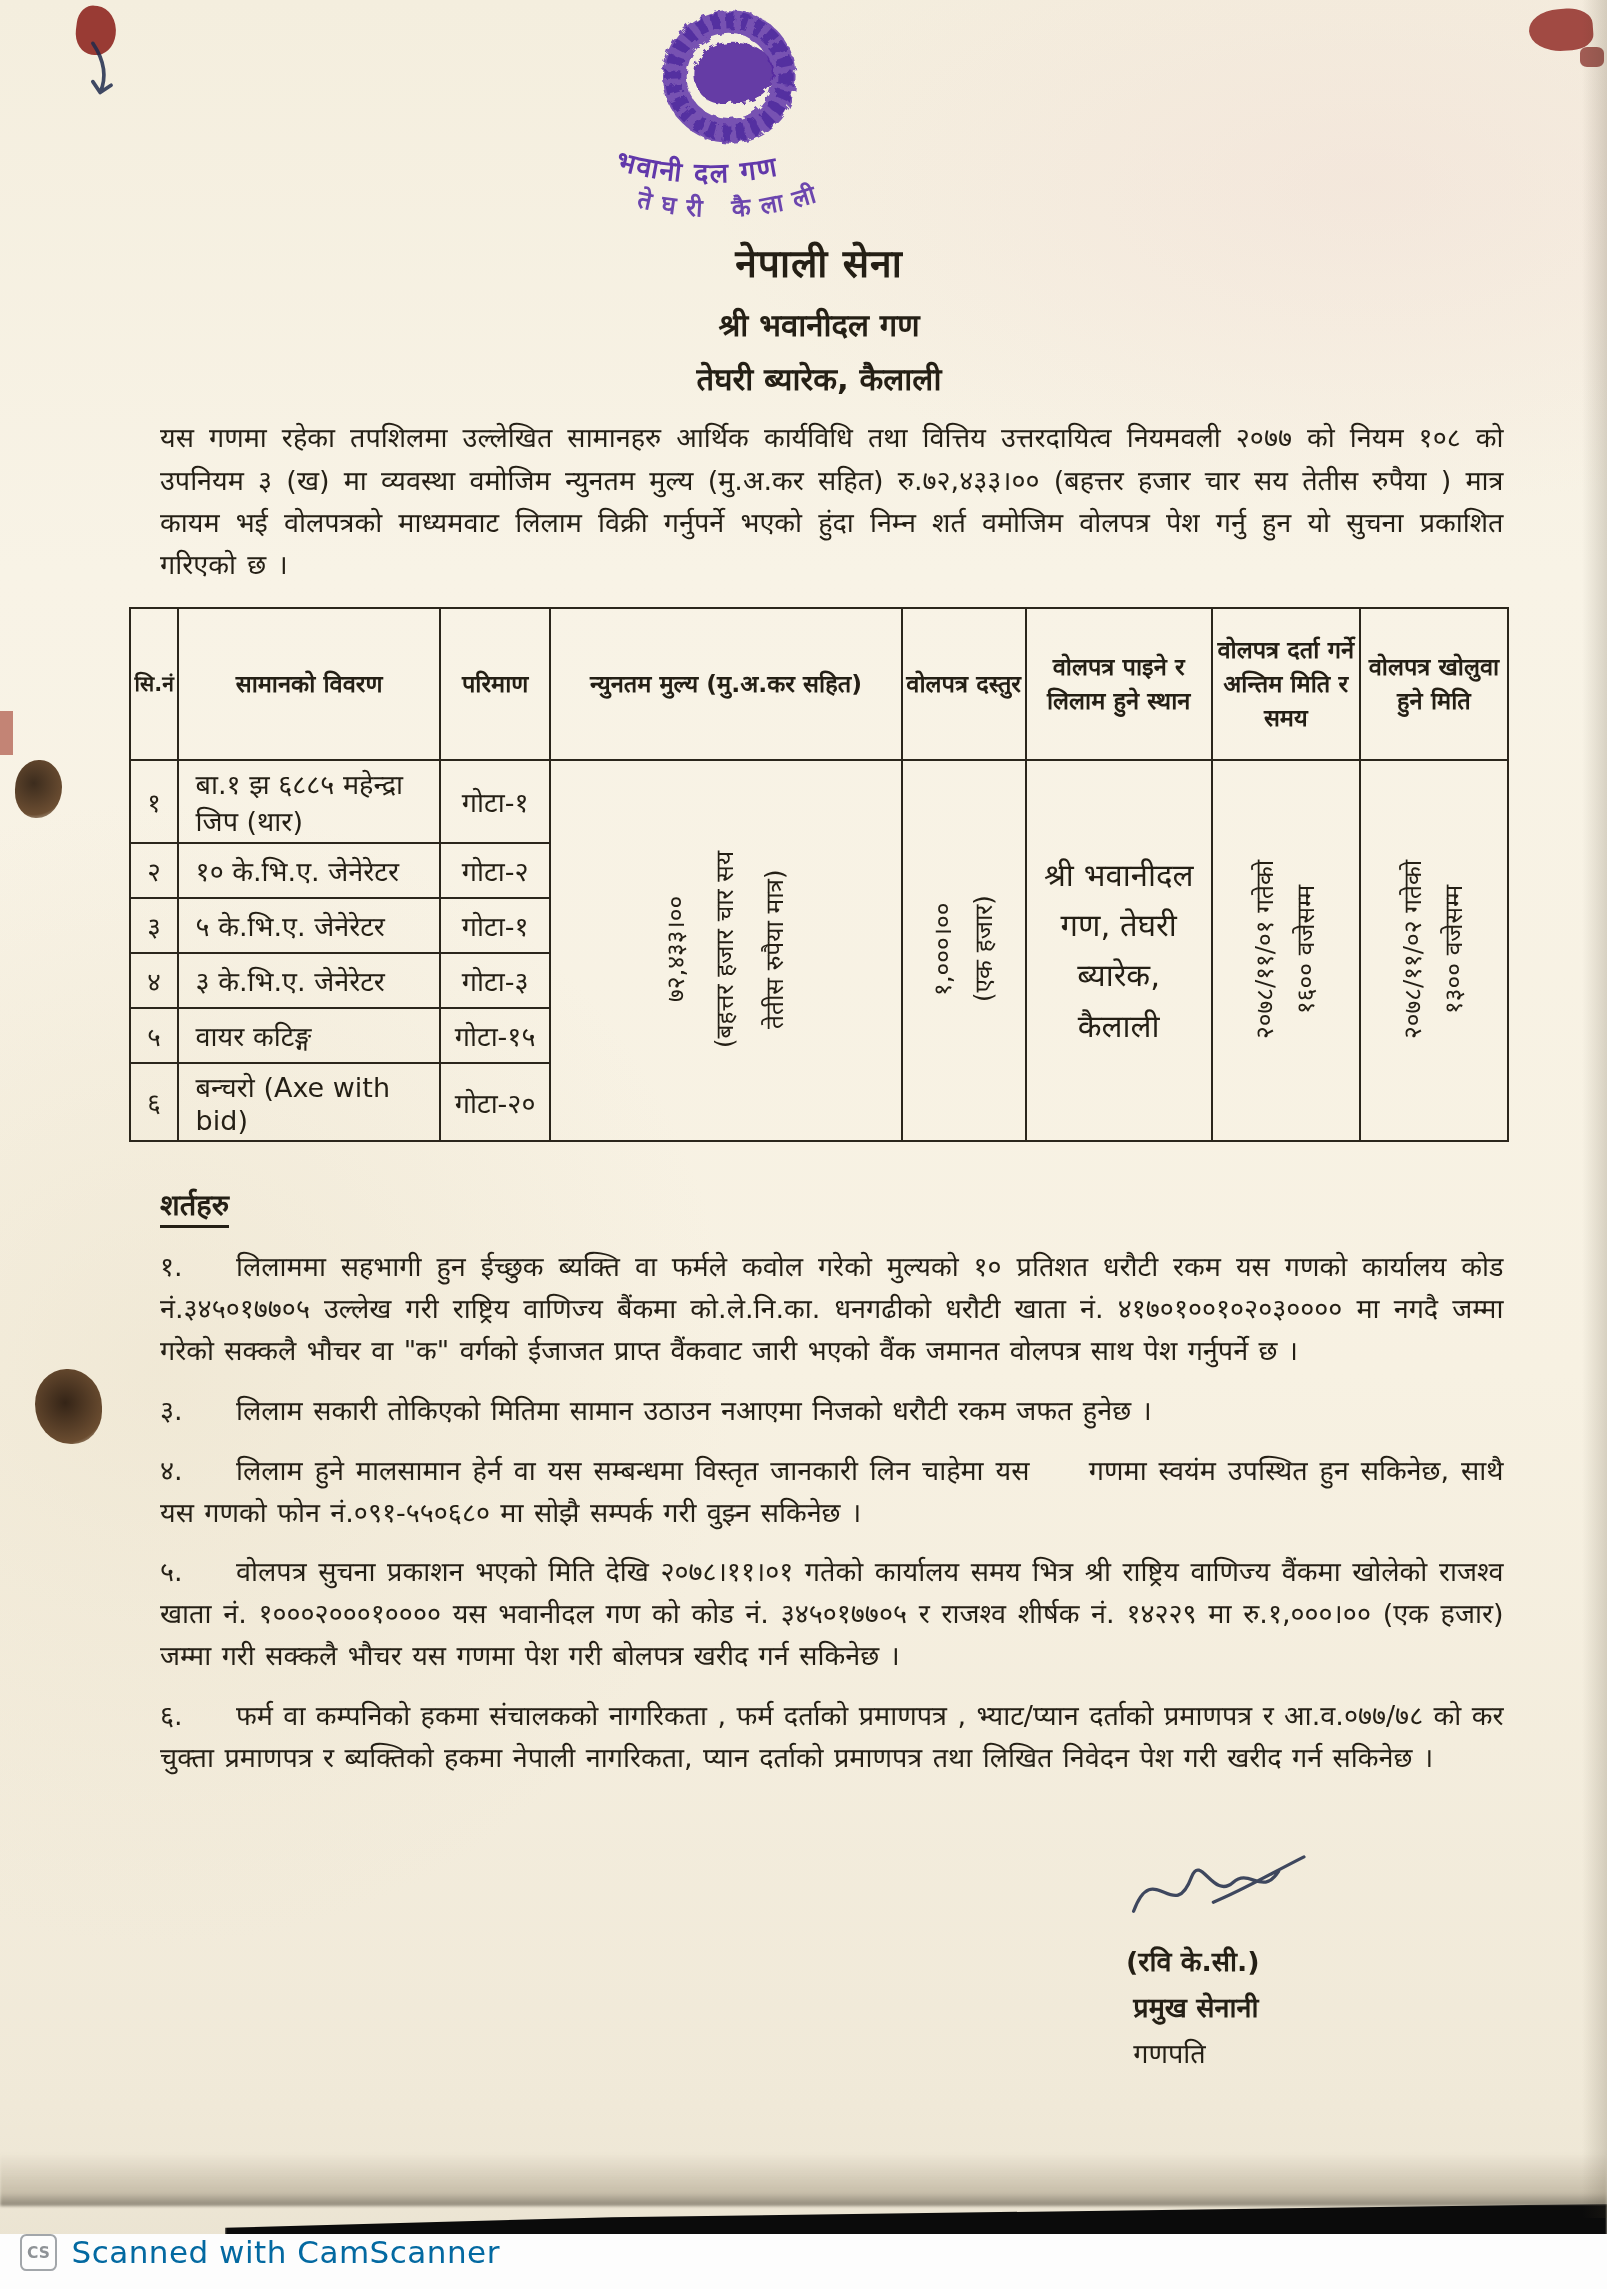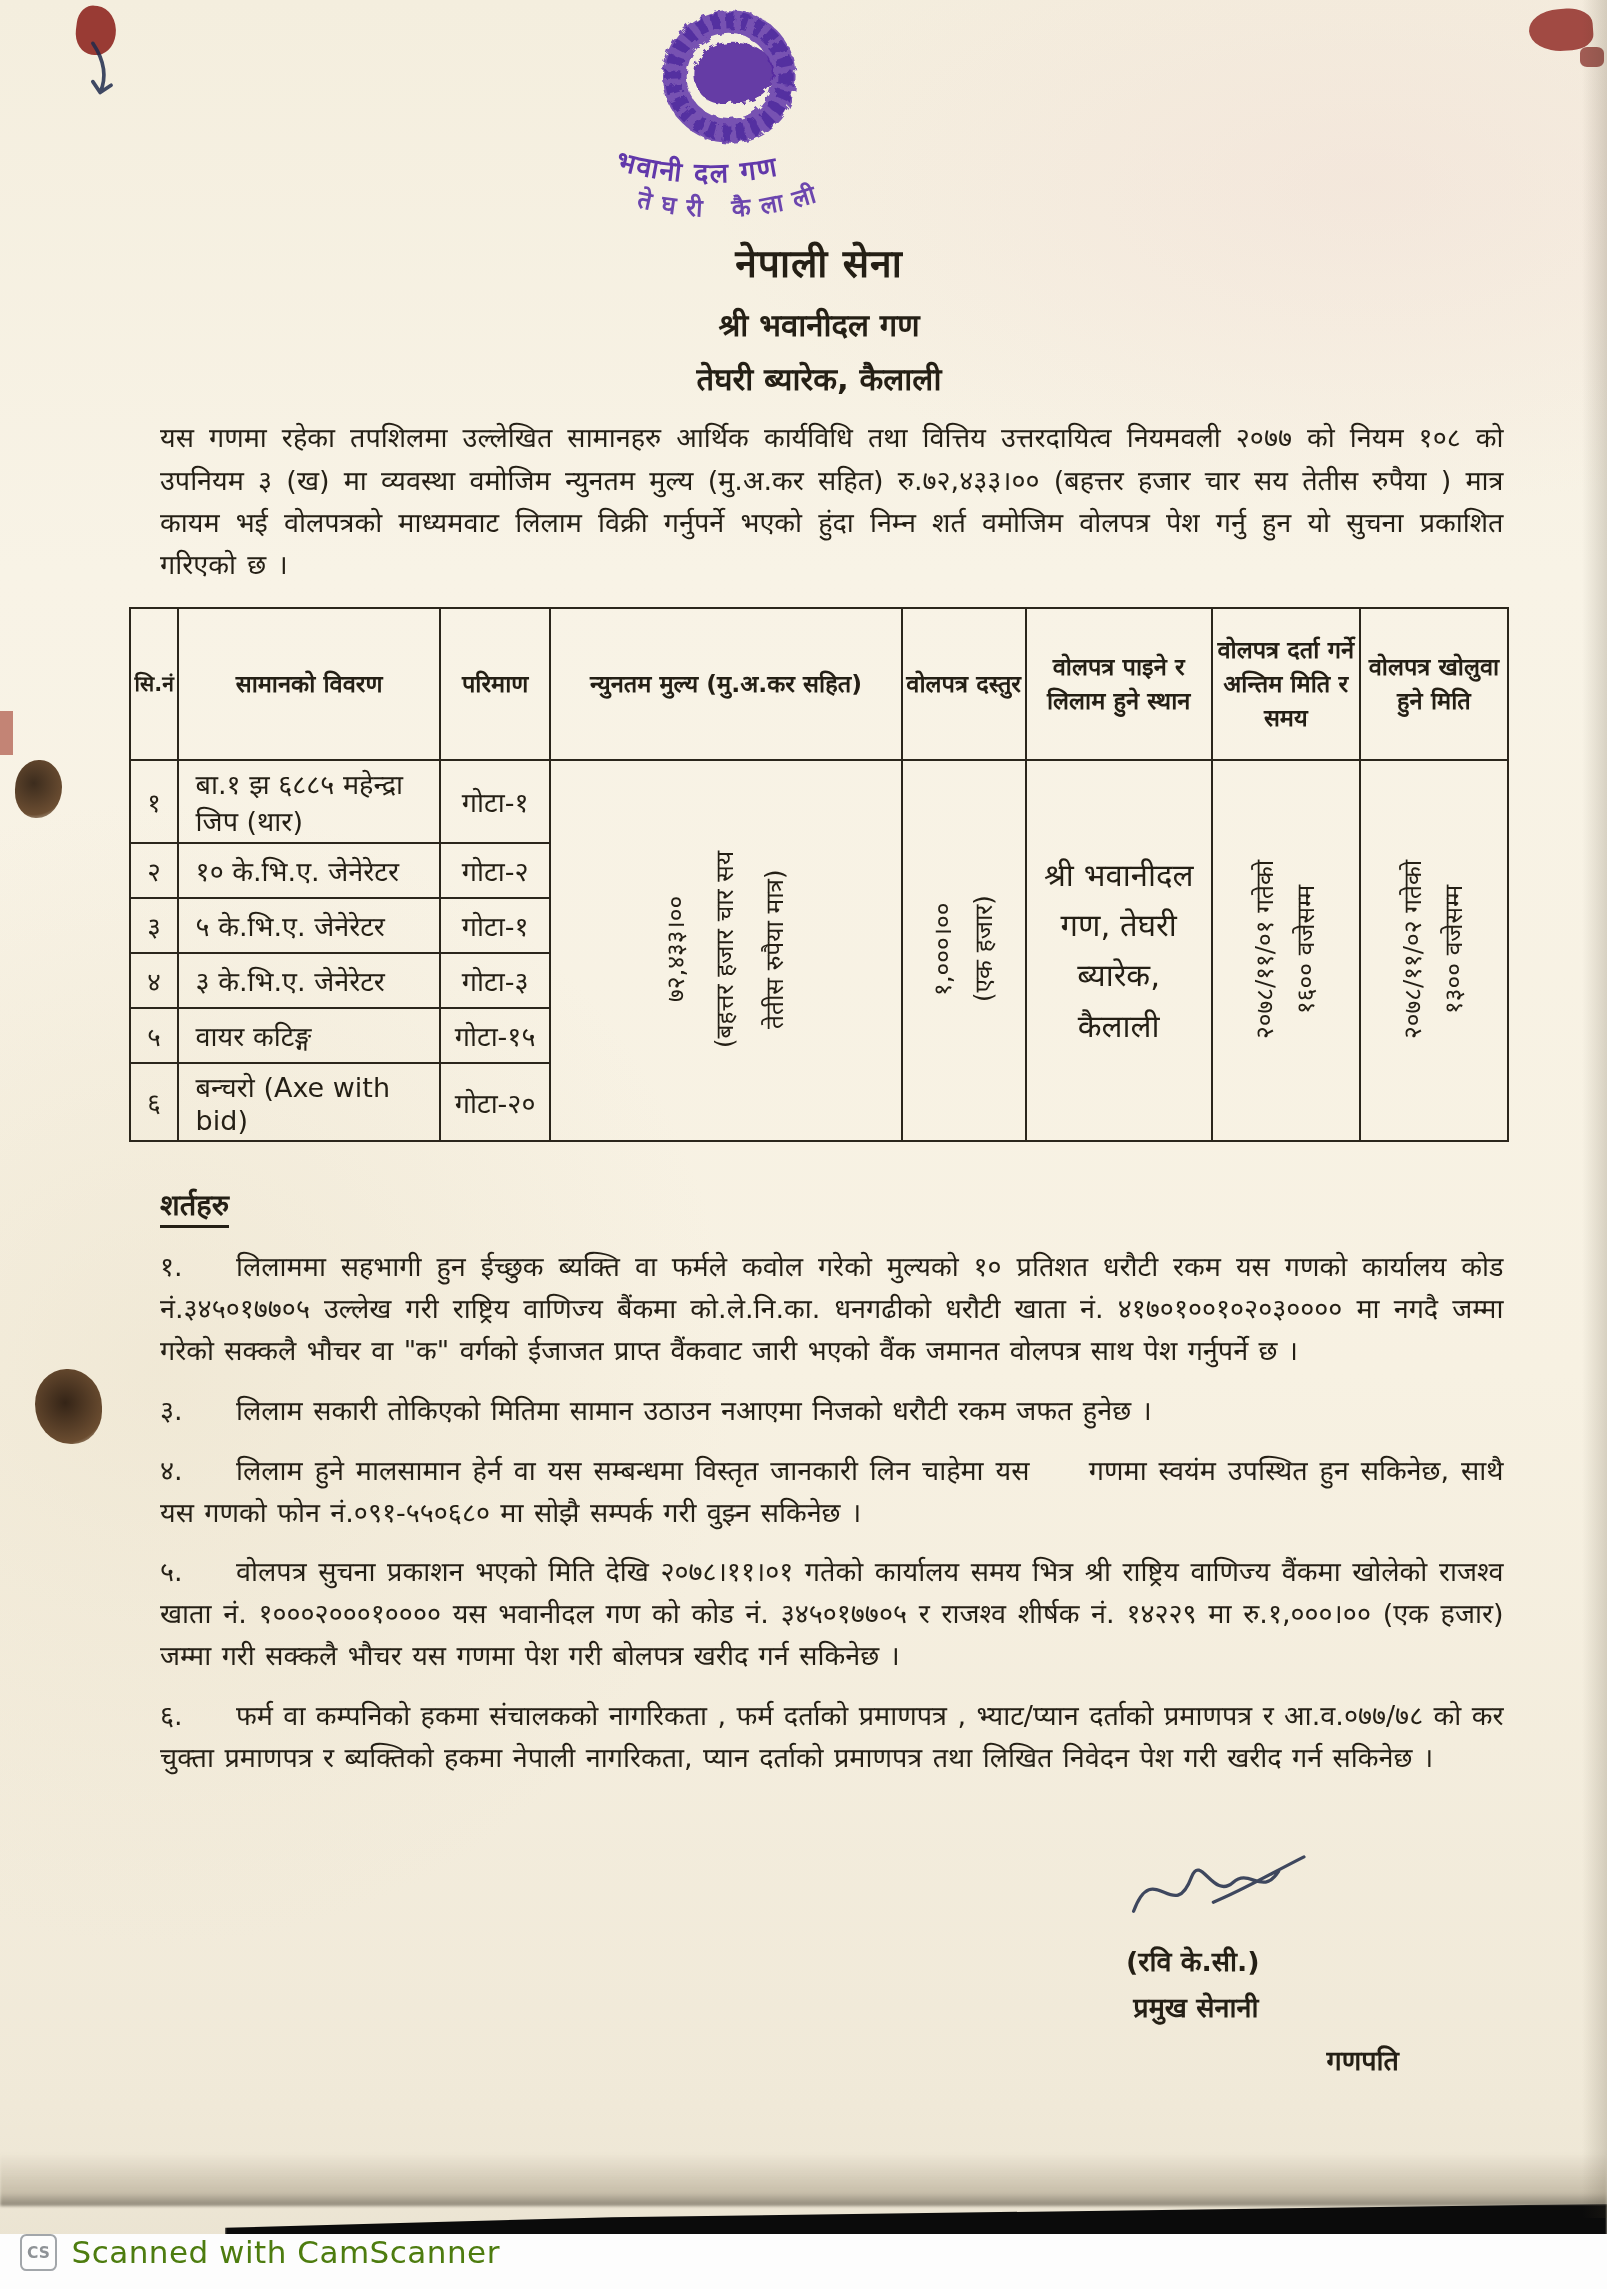--- a/index.html
+++ b/index.html
@@ -59,33 +59,33 @@
   
   .terms { margin:42px 5.5px 0 31px; }
   .terms-h { font-size:29px; font-weight:700; display:inline-block; border-bottom:3.2px solid #241f15; padding-bottom:2.7px; }
   .term { font-size:27px; line-height:1.55; text-align:justify; margin:18px 0 16.4px 0; word-spacing:1.8px; }
   .tn { display:inline-block; width:76px; }
 
   
   .sig { position:absolute; left:1126px; top:1846px; width:273px; }
   .sig-name { font-size:27px; font-weight:700; margin-top:5.5px; }
   .sig-rank { font-size:27px; font-weight:700; margin-top:9px; margin-left:7.3px; }
-  .sig-post { font-size:27px; font-weight:700; margin-top:16px; margin-left:7.3px;text-align:right; }
+  .sig-post { font-size:27px; font-weight:400; margin-top:9px; margin-left:7.3px; }
 
   
   .curl { position:absolute; left:0; right:0; top:2153px; height:53px; filter:blur(1.8px);
     background:linear-gradient(180deg, rgba(60,45,20,0) 0%, rgba(70,52,22,.22) 75%, rgba(25,18,6,.45) 100%); }
   .shadow-bar { position:absolute; left:225px; right:0; top:2204px; height:35px; background:#0b0b0b; filter:blur(0.9px);
     clip-path:polygon(0 68%, 28% 38%, 100% 0, 100% 100%, 0 100%); }
   .scan-footer { position:absolute; left:0; right:0; bottom:0; height:55px; background:#fdfdfd;
     display:flex; align-items:flex-start; }
   .cs-box { width:33px; height:33px; margin-left:20px; border:2.7px solid #a2a6aa; border-radius:6.4px;
     color:#8e9296; font-size:15.5px; font-weight:700; display:flex; align-items:center; justify-content:center;
     font-family:"DejaVu Sans", sans-serif; }
-  .cs-text { margin-left:14.5px; font-size:31px; color:#4d7c0f; letter-spacing:0.5px; }
+  .cs-text { margin-left:14.5px; font-size:31px; color:#0369a1; letter-spacing:0.5px; }
 </style>
 </head>
 <body>
 
 <div class="page">
 
   <div class="stain stain-red-tl"></div>
   <svg class="stain pen-mark-tl" width="64" height="73" viewBox="0 0 70 80">
     <path d="M14 8 C 26 26, 30 44, 22 62 M22 62 L14 50 M22 62 L34 54" fill="none" stroke="#1e2a4c" stroke-width="4" stroke-linecap="round" opacity="0.85"></path>
   </svg>

